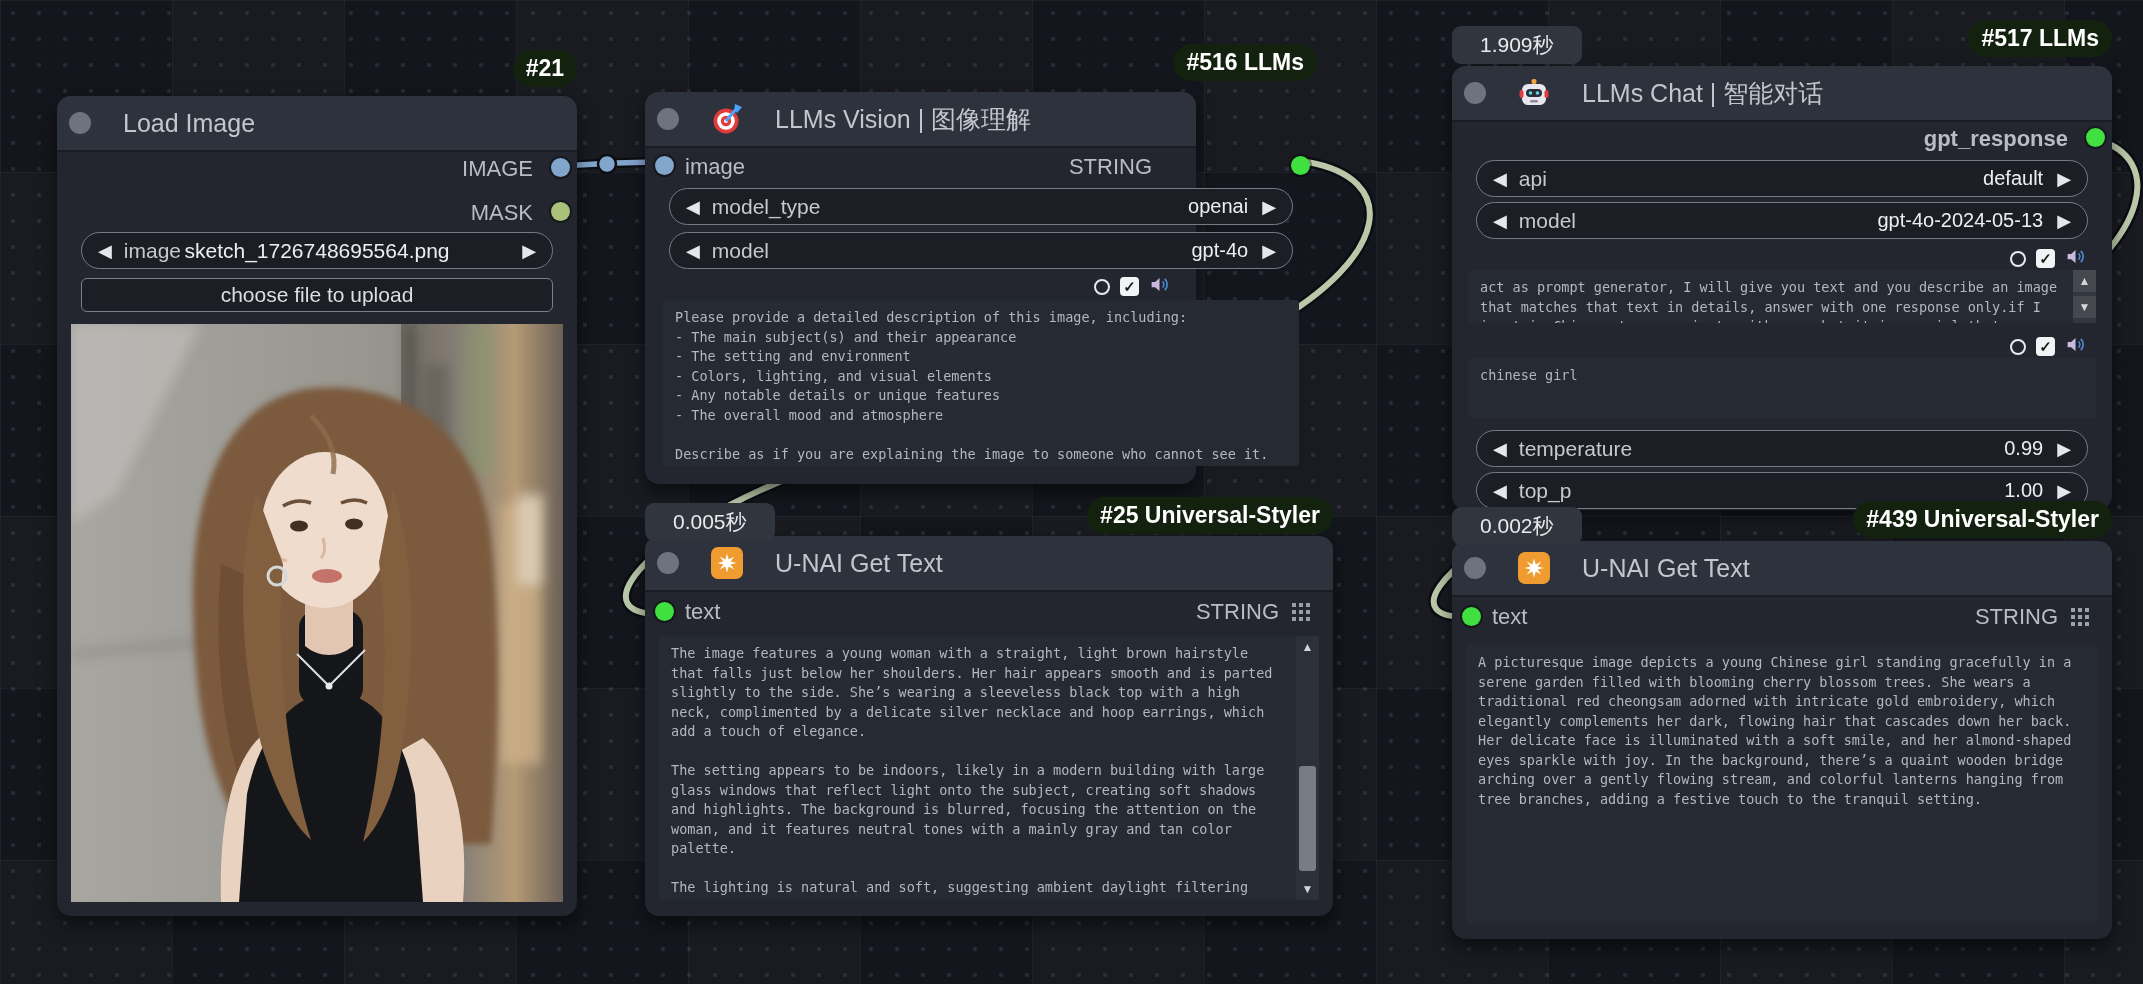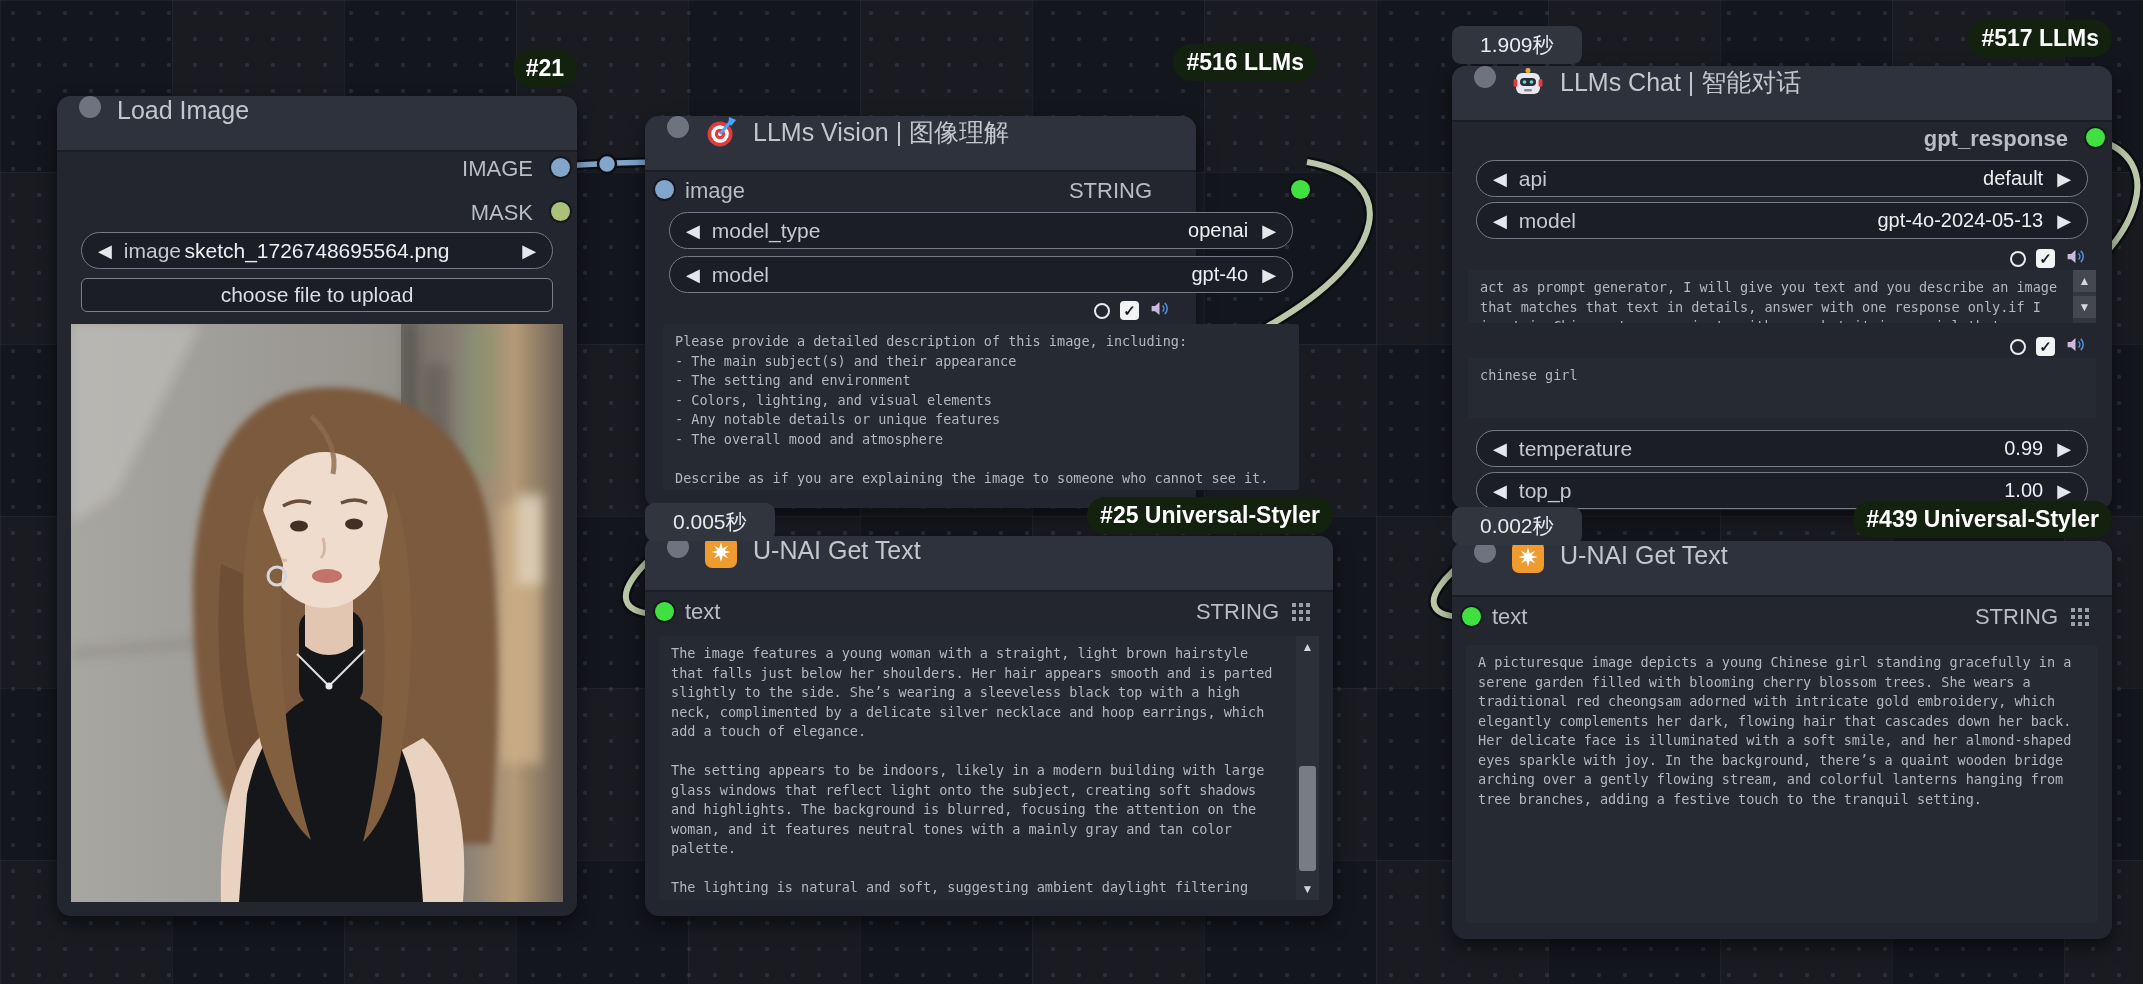--- a/index.html
+++ b/index.html
@@ -12,22 +12,22 @@
       linear-gradient(to bottom, rgba(255,255,255,0.045) 1.5px, transparent 1.5px),
       radial-gradient(circle, #262a33 2px, transparent 2.4px);
     background-size: 344px 344px, 172px 172px, 172px 172px, 26px 26px;
     font-family:"Liberation Sans", sans-serif;
     -webkit-font-smoothing:antialiased;
   }
   #wires{position:absolute;left:0;top:0;z-index:1;}
   .node{position:absolute;background:#23262e;border-radius:14px;z-index:2;
         box-shadow:0 8px 18px rgba(0,0,0,0.5);}
   .node-header{position:absolute;left:0;top:0;right:0;height:56px;background:#2e323c;
-        border-radius:14px 14px 0 0;display:flex;align-items:flex-start;gap:16px;
-        padding:0 22px;box-sizing:border-box;border-bottom:2px solid #1a1d24;}
+        border-radius:14px 14px 0 0;display:flex;align-items:center;gap:32px;
+        padding:0 12px;box-sizing:border-box;border-bottom:2px solid #1a1d24;}
   .collapse-dot{width:22px;height:22px;border-radius:50%;background:#6e7380;flex:0 0 auto;}
   .node-title{color:#c3c6cc;font-size:25px;white-space:nowrap;}
   .hdr-icon{width:32px;height:32px;flex:0 0 auto;display:flex;align-items:center;justify-content:center;}
   .unai-box{width:32px;height:32px;border-radius:7px;background:#f09b2f;display:flex;align-items:center;justify-content:center;}
   .port-dot{position:absolute;width:19px;height:19px;border-radius:50%;box-shadow:0 0 0 2px rgba(0,0,0,0.35);}
   .port-label{position:absolute;color:#b9bdc3;font-size:22px;white-space:nowrap;}
   .pill{position:absolute;height:37px;border:1.5px solid #767b85;border-radius:20px;
         background:#1b1e25;display:flex;align-items:center;padding:0 16px;box-sizing:border-box;}
   .pill .arrow{color:#e5e7ea;font-size:18px;line-height:1;}
   .pill .wname{margin-left:12px;color:#c6c9ce;font-size:21px;}
@@ -155,21 +155,21 @@
       <path d="M186,170 C166,230 168,330 190,420 C206,470 222,500 240,516 C216,440 204,330 212,240 Z" fill="#82603f"></path>
       <path d="M322,166 C344,230 346,330 330,430 C320,480 306,504 292,518 C312,440 320,330 308,238 Z" fill="#82603f"></path>
 
       <circle cx="206" cy="252" r="9" fill="none" stroke="#d4d7db" stroke-width="3"></circle>
       <polyline points="226,330 258,362 294,326" fill="none" stroke="#dadde1" stroke-width="2"></polyline>
       <circle cx="258" cy="362" r="3.5" fill="#e8eaee"></circle>
     </svg>
   </div>
 </div>
 
-<div class="node" style="left:645px;top:92px;width:551px;height:392px;margin-top:24px;">
+<div class="node" style="left:645px;top:92px;width:551px;height:392px;">
   <div class="node-header">
     <div class="collapse-dot"></div>
     <div class="hdr-icon">
       <svg width="32" height="32" viewBox="0 0 32 32">
         <circle cx="15" cy="18" r="12.5" fill="#e23b3b"></circle>
         <circle cx="15" cy="18" r="8.8" fill="#ffffff"></circle>
         <circle cx="15" cy="18" r="5.2" fill="#e23b3b"></circle>
         <circle cx="15" cy="18" r="2" fill="#ffffff"></circle>
         <path d="M15 18 L26 5" stroke="#4aa3ff" stroke-width="3"></path>
         <path d="M24 1 l7 3 -5 6 -2.5 -4z" fill="#4aa3ff"></path>

